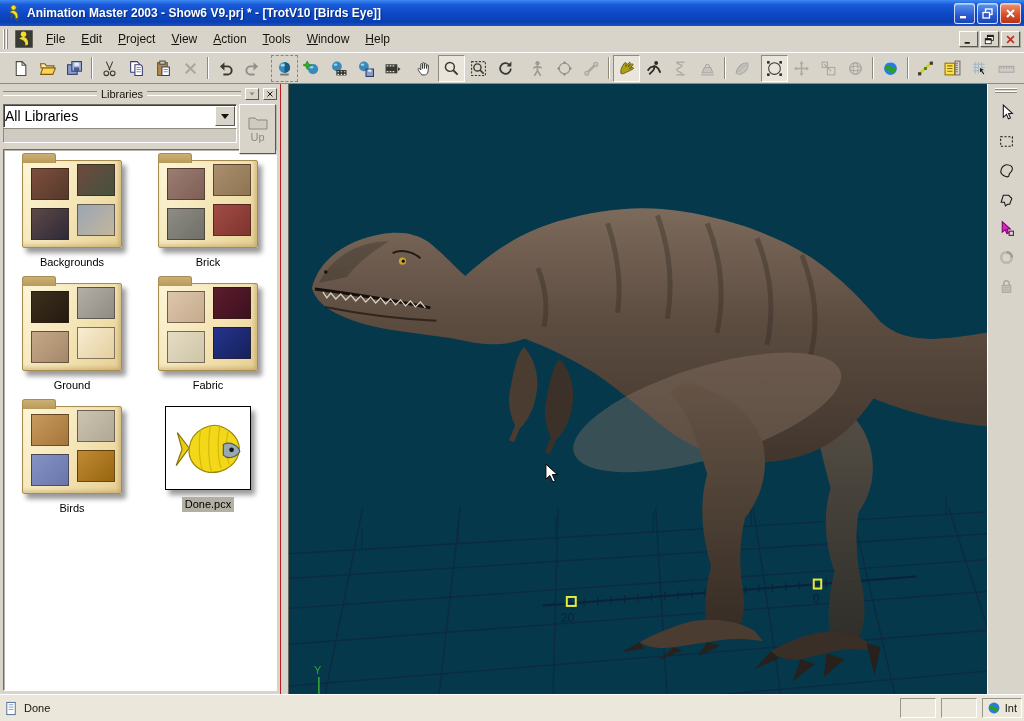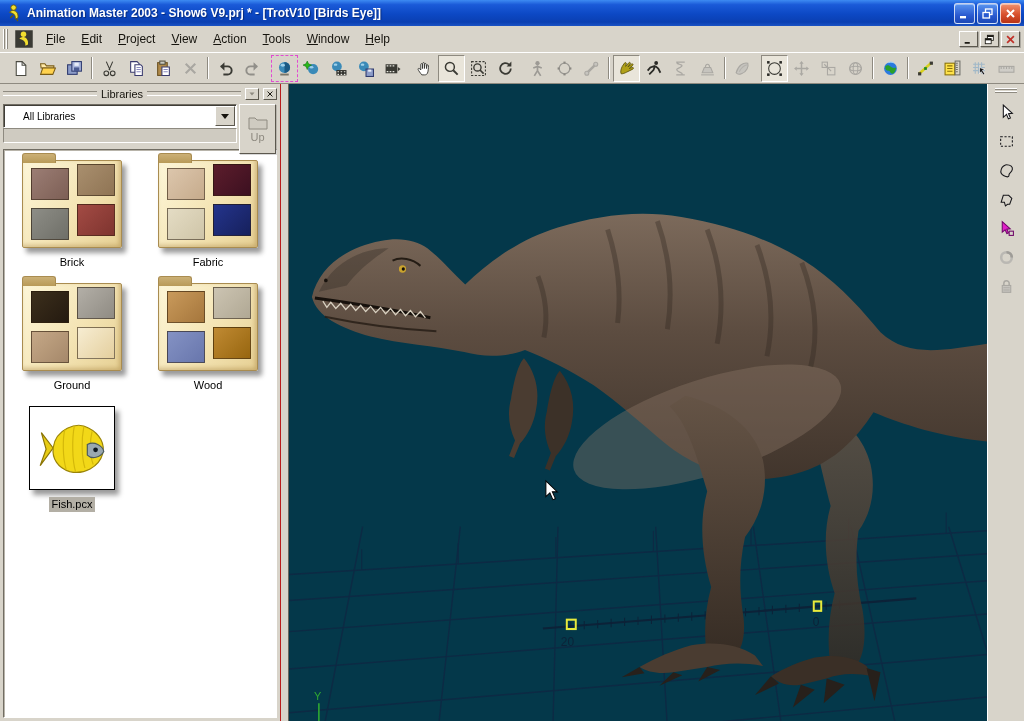--- a/index.html
+++ b/index.html
@@ -62,21 +62,21 @@
   .lp-head{height:15px;display:flex;align-items:center;padding:2px 3px 0 3px;gap:4px;}
   .lp-rule{flex:1;height:3px;border-top:1px solid #8e8a80;border-bottom:1px solid #fff;}
   .lp-title{font-size:11px;color:#16140e;}
   .lp-hbtn{width:14px;height:12px;background:#d8d4ca;border:1px solid;
     border-color:#fff #5c584e #5c584e #fff;display:flex;align-items:center;justify-content:center;padding:0;}
   .lp-hbtn svg{width:8px;height:8px;}
   .lp-controls{position:relative;padding:3px 3px 2px 3px;height:42px;flex:0 0 42px;}
   .combo{position:absolute;left:3px;top:3px;width:232px;height:22px;background:#fff;
     border:1px solid;border-color:#716d63 #fff #fff #716d63;box-shadow:inset 1px 1px 0 #403e38;
     display:flex;align-items:center;}
-  .combo-text{flex:1;font-size:10px;padding-left:19px;color:#000;}
+  .combo-text{flex:1;font-size:14px;padding-left:1px;color:#000;}
   .combo-btn{width:18px;height:18px;margin-right:1px;background:#d8d4ca;border:1px solid;
     border-color:#fff #5c584e #5c584e #fff;display:flex;align-items:center;justify-content:center;}
   .combo-arrow{width:0;height:0;border:4px solid rgba(0,0,0,0);border-top:5px solid #16140e;margin-top:4px;}
   .pathbar{position:absolute;left:3px;top:27px;width:232px;height:13px;background:#cfcbc1;
     border:1px solid;border-color:#8e8a80 #fff #fff #8e8a80;}
   .upbtn{position:absolute;right:4px;top:3px;width:37px;height:50px;background:#d8d4ca;
     border:1px solid;border-color:#fff #5c584e #5c584e #fff;box-shadow:1px 1px 0 rgba(0,0,0,.15);
     display:flex;flex-direction:column;align-items:center;justify-content:center;gap:1px;padding:0;}
   .upbtn svg{width:20px;height:14px;}
   .upbtn span{font-size:11px;color:#8e8a80;}
@@ -468,72 +468,83 @@
               <path d="M1 2h6l2 2h10v9H1z" fill="#cfcbc1" stroke="#8e8a80"></path>
             </svg>
           <span>Up</span>
         </button>
         <div class="pathbar"></div>
       </div>
       <div class="lp-list" id="liblist">
           <div class="lib-item">
             <div class="folder">
               <div class="thumbs">
+                <div class="thumb" style="background: linear-gradient(135deg, rgb(125, 79, 60), rgb(85, 56, 44));"></div>
+                <div class="thumb" style="background: linear-gradient(135deg, rgb(110, 74, 62), rgb(68, 81, 63));"></div>
+                <div class="thumb" style="background: linear-gradient(135deg, rgb(93, 72, 72), rgb(46, 42, 56));"></div>
+                <div class="thumb" style="background: linear-gradient(135deg, rgb(154, 167, 180), rgb(195, 181, 155));"></div>
+              </div>
+            </div>
+            <span class="lib-label">Backgrounds</span>
+          </div>
+          <div class="lib-item">
+            <div class="folder">
+              <div class="thumbs">
                 <div class="thumb" style="background: linear-gradient(135deg, rgb(155, 125, 116), rgb(125, 95, 85));"></div>
                 <div class="thumb" style="background: linear-gradient(135deg, rgb(169, 143, 110), rgb(143, 116, 84));"></div>
                 <div class="thumb" style="background: linear-gradient(135deg, rgb(141, 141, 134), rgb(111, 111, 104));"></div>
                 <div class="thumb" style="background: linear-gradient(135deg, rgb(163, 75, 68), rgb(126, 52, 47));"></div>
               </div>
             </div>
             <span class="lib-label">Brick</span>
+          </div>
+          <div class="lib-item">
+            <div class="folder">
+              <div class="thumbs">
+                <div class="thumb" style="background: linear-gradient(135deg, rgb(60, 47, 28), rgb(36, 26, 16));"></div>
+                <div class="thumb" style="background: linear-gradient(135deg, rgb(179, 175, 167), rgb(143, 139, 131));"></div>
+                <div class="thumb" style="background: linear-gradient(135deg, rgb(197, 168, 135), rgb(165, 136, 106));"></div>
+                <div class="thumb" style="background: linear-gradient(135deg, rgb(247, 237, 210), rgb(228, 207, 158));"></div>
+              </div>
+            </div>
+            <span class="lib-label">Ground</span>
           </div>
           <div class="lib-item">
             <div class="folder">
               <div class="thumbs">
                 <div class="thumb" style="background: linear-gradient(135deg, rgb(220, 198, 172), rgb(198, 171, 140));"></div>
                 <div class="thumb" style="background: linear-gradient(135deg, rgb(92, 29, 44), rgb(60, 16, 32));"></div>
                 <div class="thumb" style="background: linear-gradient(135deg, rgb(228, 220, 196), rgb(207, 197, 168));"></div>
                 <div class="thumb" style="background: linear-gradient(135deg, rgb(36, 52, 140), rgb(22, 32, 92));"></div>
               </div>
             </div>
             <span class="lib-label">Fabric</span>
           </div>
           <div class="lib-item">
             <div class="folder">
               <div class="thumbs">
-                <div class="thumb" style="background: linear-gradient(135deg, rgb(60, 47, 28), rgb(36, 26, 16));"></div>
-                <div class="thumb" style="background: linear-gradient(135deg, rgb(179, 175, 167), rgb(143, 139, 131));"></div>
-                <div class="thumb" style="background: linear-gradient(135deg, rgb(197, 168, 135), rgb(165, 136, 106));"></div>
-                <div class="thumb" style="background: linear-gradient(135deg, rgb(247, 237, 210), rgb(228, 207, 158));"></div>
-              </div>
-            </div>
-            <span class="lib-label">Ground</span>
-          </div>
-          <div class="lib-item">
-            <div class="folder">
-              <div class="thumbs">
                 <div class="thumb" style="background: linear-gradient(135deg, rgb(201, 154, 91), rgb(165, 118, 60));"></div>
                 <div class="thumb" style="background: linear-gradient(135deg, rgb(204, 196, 178), rgb(176, 168, 148));"></div>
                 <div class="thumb" style="background: linear-gradient(135deg, rgb(132, 146, 196), rgb(104, 118, 172));"></div>
                 <div class="thumb" style="background: linear-gradient(135deg, rgb(192, 138, 51), rgb(151, 102, 15));"></div>
               </div>
             </div>
-            <span class="lib-label">Wood</span>
+            <span class="lib-label">Birds</span>
           </div>
           <div class="lib-item">
             <div class="imgbox">
               <svg viewBox="0 0 60 56">
                 <path d="M14,28 L4,15 L8,29 L3,43 Z" fill="#e8cc14" stroke="#8a7406"></path>
                 <path d="M14,28 C16,12 34,5 44,11 C54,16 58,25 56,33 C53,44 40,51 28,48 C18,45 13,37 14,28 Z" fill="#f2d818" stroke="#9a8408"></path>
                 <path d="M24,12 C22,20 22,36 25,46 M32,9 C30,20 30,38 33,48 M40,10 C38,20 38,36 41,45 M47,14 C45,22 45,34 48,42" stroke="#d4b80a" fill="none"></path>
                 <path d="M43,25 C49,22 56,26 57,31 C54,36 47,38 43,34 Z" fill="#9aa8b0" stroke="#4a5a60"></path>
                 <circle cx="50" cy="29.5" r="2" fill="#101820"></circle>
               </svg>
             </div>
-            <span class="lib-label sel">Fish.pcx</span>
+            <span class="lib-label sel">Done.pcx</span>
           </div>
         </div>
     </aside>
 
     <div class="gap"></div>
 
     <div class="viewport">
       <svg viewBox="0 0 701 613" preserveAspectRatio="none">
         <defs>
           <linearGradient id="bodyGrad" x1="0" y1="0" x2="0" y2="1">
@@ -684,13 +695,33 @@
         <div class="tbtn disabled">
           <svg viewBox="0 0 16 16">
             <rect x="4" y="7" width="8" height="6.5" fill="#b0b0a8" stroke="#72726a"></rect>
             <path d="M5.5 7V5a2.5 2.5 0 0 1 5 0v2" fill="none" stroke="#72726a" stroke-width="1.4"></path>
             <path d="M5 9h6M5 10.5h6M5 12h6" stroke="#8a8a82"></path>
           </svg>
         </div>
       </aside>
   </div>
 
+  <div class="statusbar">
+    <span class="sb-icon">
+      <svg viewBox="0 0 16 16">
+          <rect x="3" y="1.5" width="9" height="13" fill="#fff" stroke="#4a6a9a"></rect>
+          <path d="M5 4h5M5 6.5h5M5 9h5" stroke="#7a9ac8"></path>
+        </svg>
+    </span>
+    <span class="sb-text">Done</span>
+    <span class="sb-cell small"></span>
+    <span class="sb-cell small"></span>
+    <span class="sb-cell">
+      <span class="sb-icon">
+        <svg viewBox="0 0 16 16">
+            <circle cx="8" cy="8" r="6.2" fill="#2a7ae0"></circle>
+            <path d="M2.5 6C4 4.5 6 5 7.5 6.2 9 7.5 11 8 13 7c.6 2.2-.8 5-2.8 6-2.8-.8-2-2.6-3.8-2.8C4.6 10 3 8 2.5 6z" fill="#2aa02a"></path>
+          </svg>
+      </span>
+      <span class="sb-right-text">Int</span>
+    </span>
+  </div>
 </div>
 
 </body></html>

